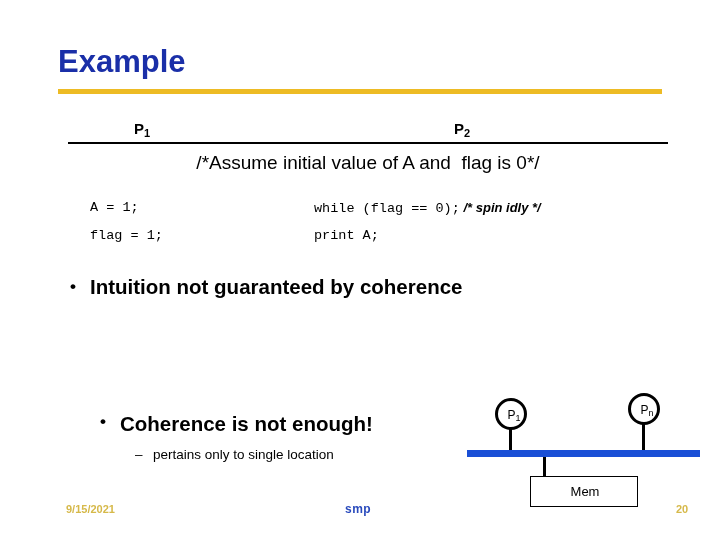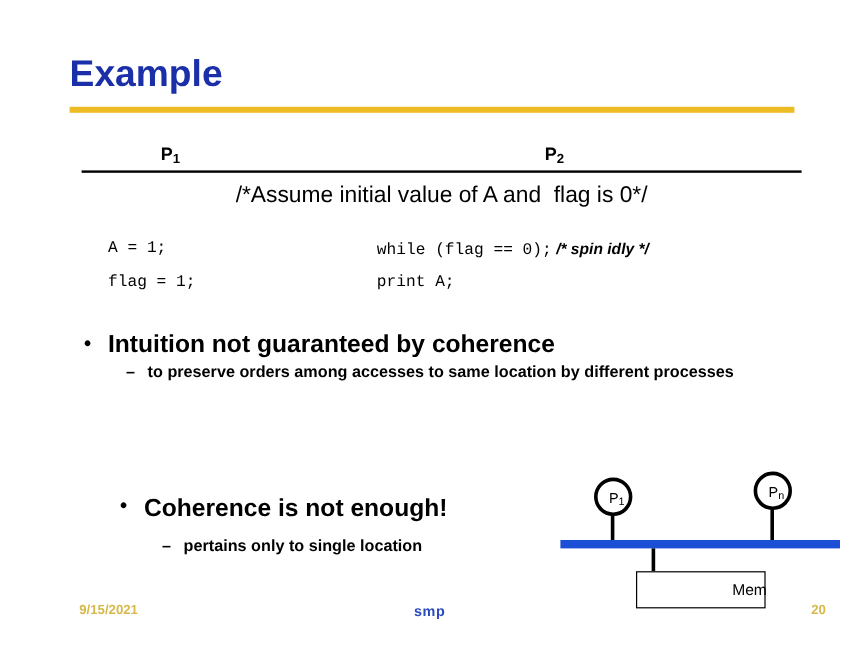--- a/index.html
+++ b/index.html
@@ -164,21 +164,21 @@
     position: absolute;
     left: 10px;
     top: 0;
     font-size: 17px;
   }
   #bullet-pertains {
     position: absolute;
     left: 90px;
     top: 447px;
     font-size: 13.5px;
-    font-weight: bold;
+    font-weight: normal;
     padding-left: 63px;
     white-space: nowrap;
     text-align: center;
   }
   #bullet-pertains::before {
     content: "\2013";
     position: absolute;
     left: 45px;
     top: 0;
     font-size: 13.5px;
@@ -252,21 +252,21 @@
     height: 31px;
     border: 1px solid #000000;
     background: #ffffff;
     box-sizing: border-box;
   }
   #mem-label {
     position: absolute;
     left: 0;
     top: 7px;
     width: 108px;
-    text-align: right;
+    text-align: center;
     font-size: 13px;
     white-space: nowrap;
   }
 
   #conceptual-caption {
     position: absolute;
     left: 8px;
     top: 82px;
     font-size: 11px;
     font-weight: bold;
@@ -329,21 +329,20 @@
   <div class="code-cell code-right"><span>while (flag == 0);</span><span class="inline-comment"> /* spin idly */</span></div>
 </div>
 
 <div class="code-row" id="code-row-2">
   <div class="code-cell code-left">flag = 1;</div>
   <div class="code-cell code-right">print A;</div>
 </div>
 
 <div id="bullets">
   <div class="b1">Intuition not guaranteed by coherence</div>
-  <div class="b2">to preserve orders among accesses to same location by different processes</div>
 </div>
 
 <div id="bullet-coherence">Coherence is not enough!</div>
 <div id="bullet-pertains">pertains only to single location</div>
 
 <div id="diagram">
   <div class="node-circle" id="node-p1">
     <div class="node-label"><span>P</span><sub>1</sub></div>
   </div>
   <div class="node-stem" id="stem-p1"></div>

